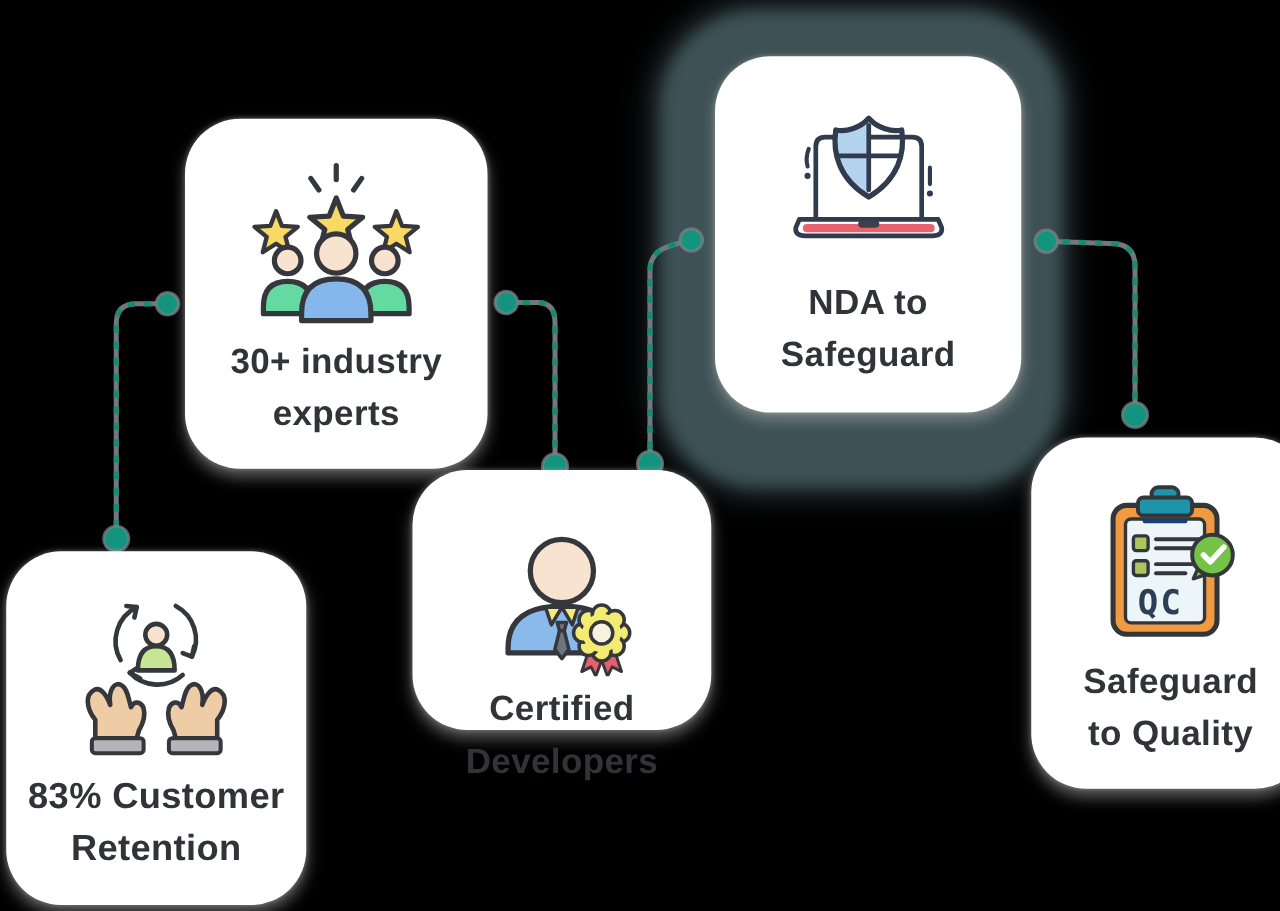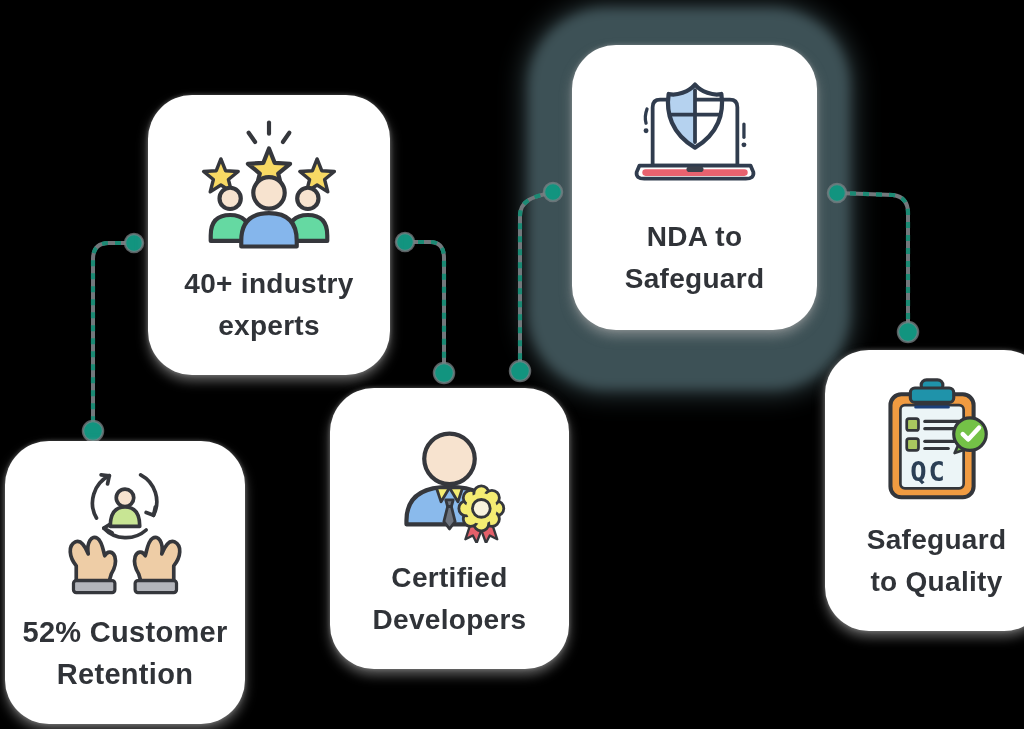--- a/index.html
+++ b/index.html
@@ -35,26 +35,26 @@
   }
   .conn-base{fill:none;stroke:var(--connector-base);stroke-width:4;stroke-linecap:round;}
   .conn-dash{fill:none;stroke:var(--connector);stroke-width:4.2;stroke-dasharray:6 7;stroke-linecap:butt;}
   .conn-dot{fill:var(--connector-dot);stroke:rgba(122,128,132,.75);stroke-width:2.5;}
   .card{
     position:absolute;
     background:var(--card-bg);
     border-radius:44px;
     box-shadow:0 6px 12px rgba(172,172,172,.55), 0 0 4px rgba(172,172,172,.45);
     display:flex;flex-direction:column;align-items:center;
-    padding:14px 12px 20px 12px;
+    padding:24px 12px 20px 12px;
     z-index:3;
   }
   .card-experts   {left:148px;top:95px;width:242px;height:280px;}
   .card-retention {left:5px;top:441px;width:240px;height:283px;}
-  .card-certified {left:330px;top:388px;width:239px;height:281px;}
+  .card-certified {left:330px;top:376px;width:239px;height:208px;}
   .card-nda       {left:572px;top:45px;width:245px;height:285px;}
   .card-committed {left:785px;top:350px;width:223px;height:281px;margin-left:40px;}
   .card-icon{
     height:142px;display:flex;align-items:center;justify-content:center;
     flex:0 0 auto;margin-top:4px;
   }
   .card-label{
     flex:1;display:flex;align-items:center;justify-content:center;
     text-align:center;
     white-space:pre-line;
@@ -120,21 +120,21 @@
         <g stroke="#35373c" stroke-width="4.5" stroke-linejoin="round">
           <circle cx="38" cy="90" r="11.5" fill="#f7e3cf"></circle>
           <path d="M 17 136 L 17 130 Q 17 108 38 108 Q 59 108 59 130 L 59 136 Z" fill="#65d9a2"></path>
           <circle cx="122" cy="90" r="11.5" fill="#f7e3cf"></circle>
           <path d="M 101 136 L 101 130 Q 101 108 122 108 Q 143 108 143 130 L 143 136 Z" fill="#65d9a2"></path>
           <circle cx="80" cy="84" r="17" fill="#f7e3cf"></circle>
           <path d="M 50 142 L 50 136 Q 50 106 80 106 Q 110 106 110 136 L 110 142 Z" fill="#85b6ec"></path>
         </g>
       </svg>
     </div>
-    <div class="card-label">40+ industry
+    <div class="card-label">30+ industry
 experts</div>
   </div>
 
   <div class="card card-retention">
     <div class="card-icon">
       <svg width="138" height="138" viewBox="0 0 150 150">
         <defs>
           <g id="hand">
             <path d="M 22 130 L 22 114 C 14 104 13 92 21 88 C 27 85 32 93 35 101 C 33 88 39 80 45 84 C 50 87 51 96 53 103 C 56 97 62 98 64 104 C 66 111 63 118 60 123 L 58 130 Z" fill="#eecda6" stroke="#35373c" stroke-width="4" stroke-linejoin="round"></path>
             <rect x="19" y="130" width="45" height="13" rx="3" fill="#b3b5bb" stroke="#35373c" stroke-width="3.5"></rect>
@@ -149,21 +149,21 @@
           <path d="M 52 73 L 60 68 M 52 73 L 61 78"></path>
         </g>
         <g stroke="#35373c" stroke-width="4" stroke-linejoin="round">
           <circle cx="75" cy="40" r="9.5" fill="#f7e3cf"></circle>
           <path d="M 59 71 Q 59 50 75 50 Q 91 50 91 71 Z" fill="#c8e594"></path>
         </g>
         <use href="#hand"></use>
         <use href="#hand" transform="translate(150,0) scale(-1,1)"></use>
       </svg>
     </div>
-    <div class="card-label">52% Customer
+    <div class="card-label">83% Customer
 Retention</div>
   </div>
 
   <div class="card card-certified">
     <div class="card-icon">
       <svg width="131" height="131" viewBox="0 0 140 140">
         <path d="M 24 120 L 24 116 Q 24 80 70 80 Q 116 80 116 116 L 116 120 Z" fill="#8abaec" stroke="#35373c" stroke-width="4.5" stroke-linejoin="round"></path>
         <g stroke="#35373c" stroke-width="3" stroke-linejoin="round">
           <path d="M 56 81 L 70 81 L 61 96 Z" fill="#f4ec72"></path>
           <path d="M 84 81 L 70 81 L 79 96 Z" fill="#f4ec72"></path>

